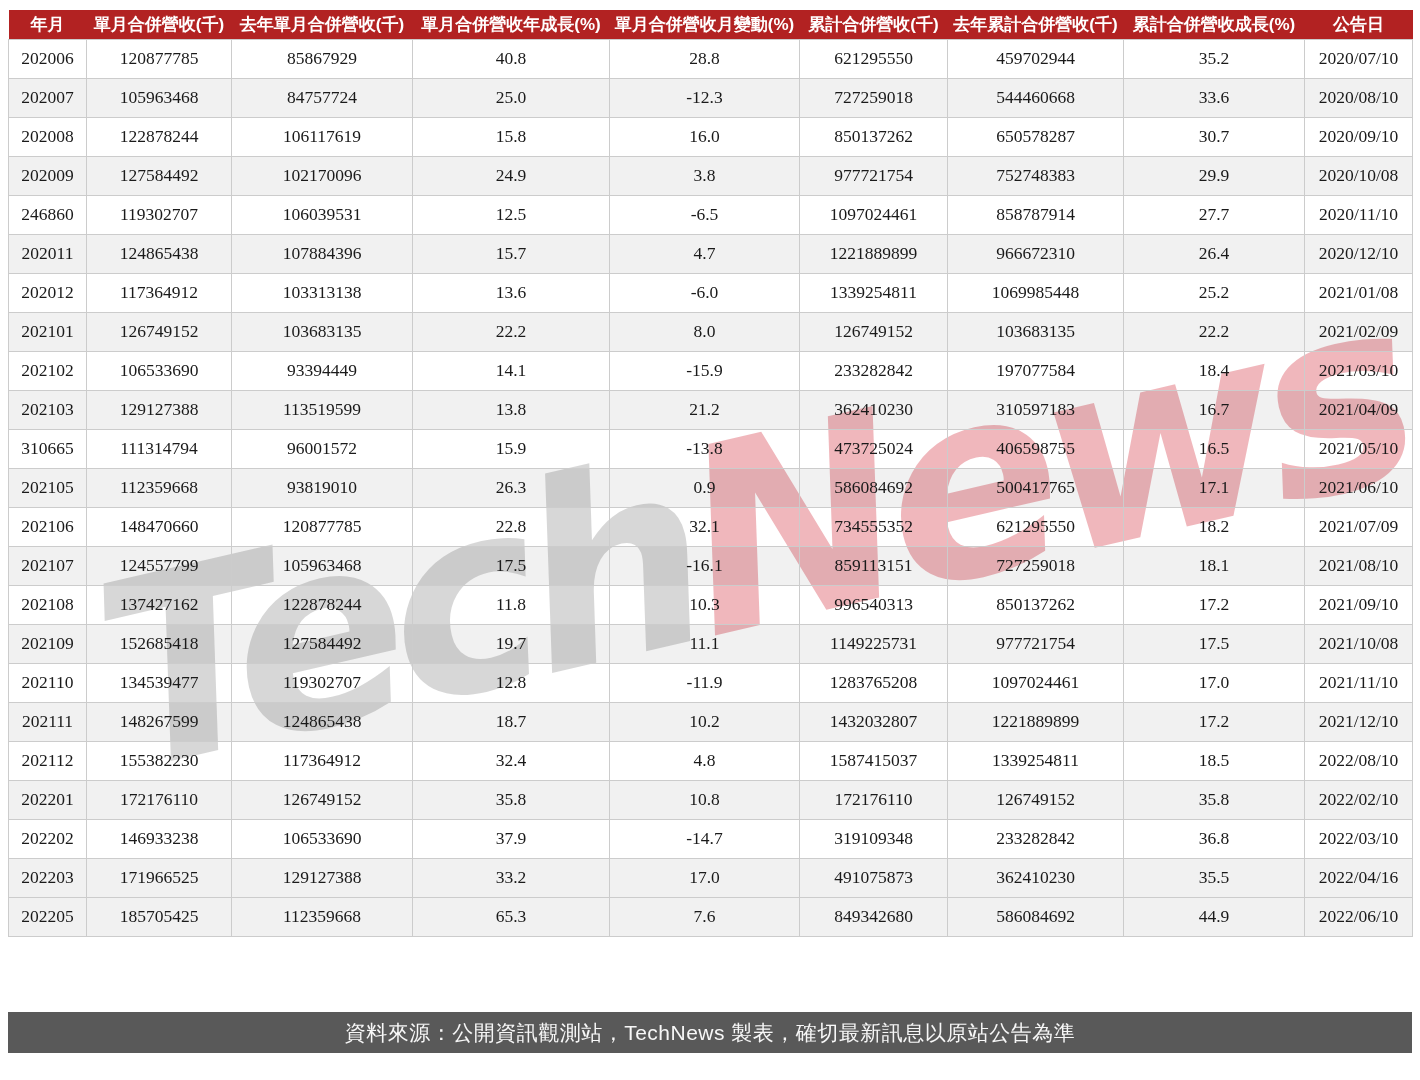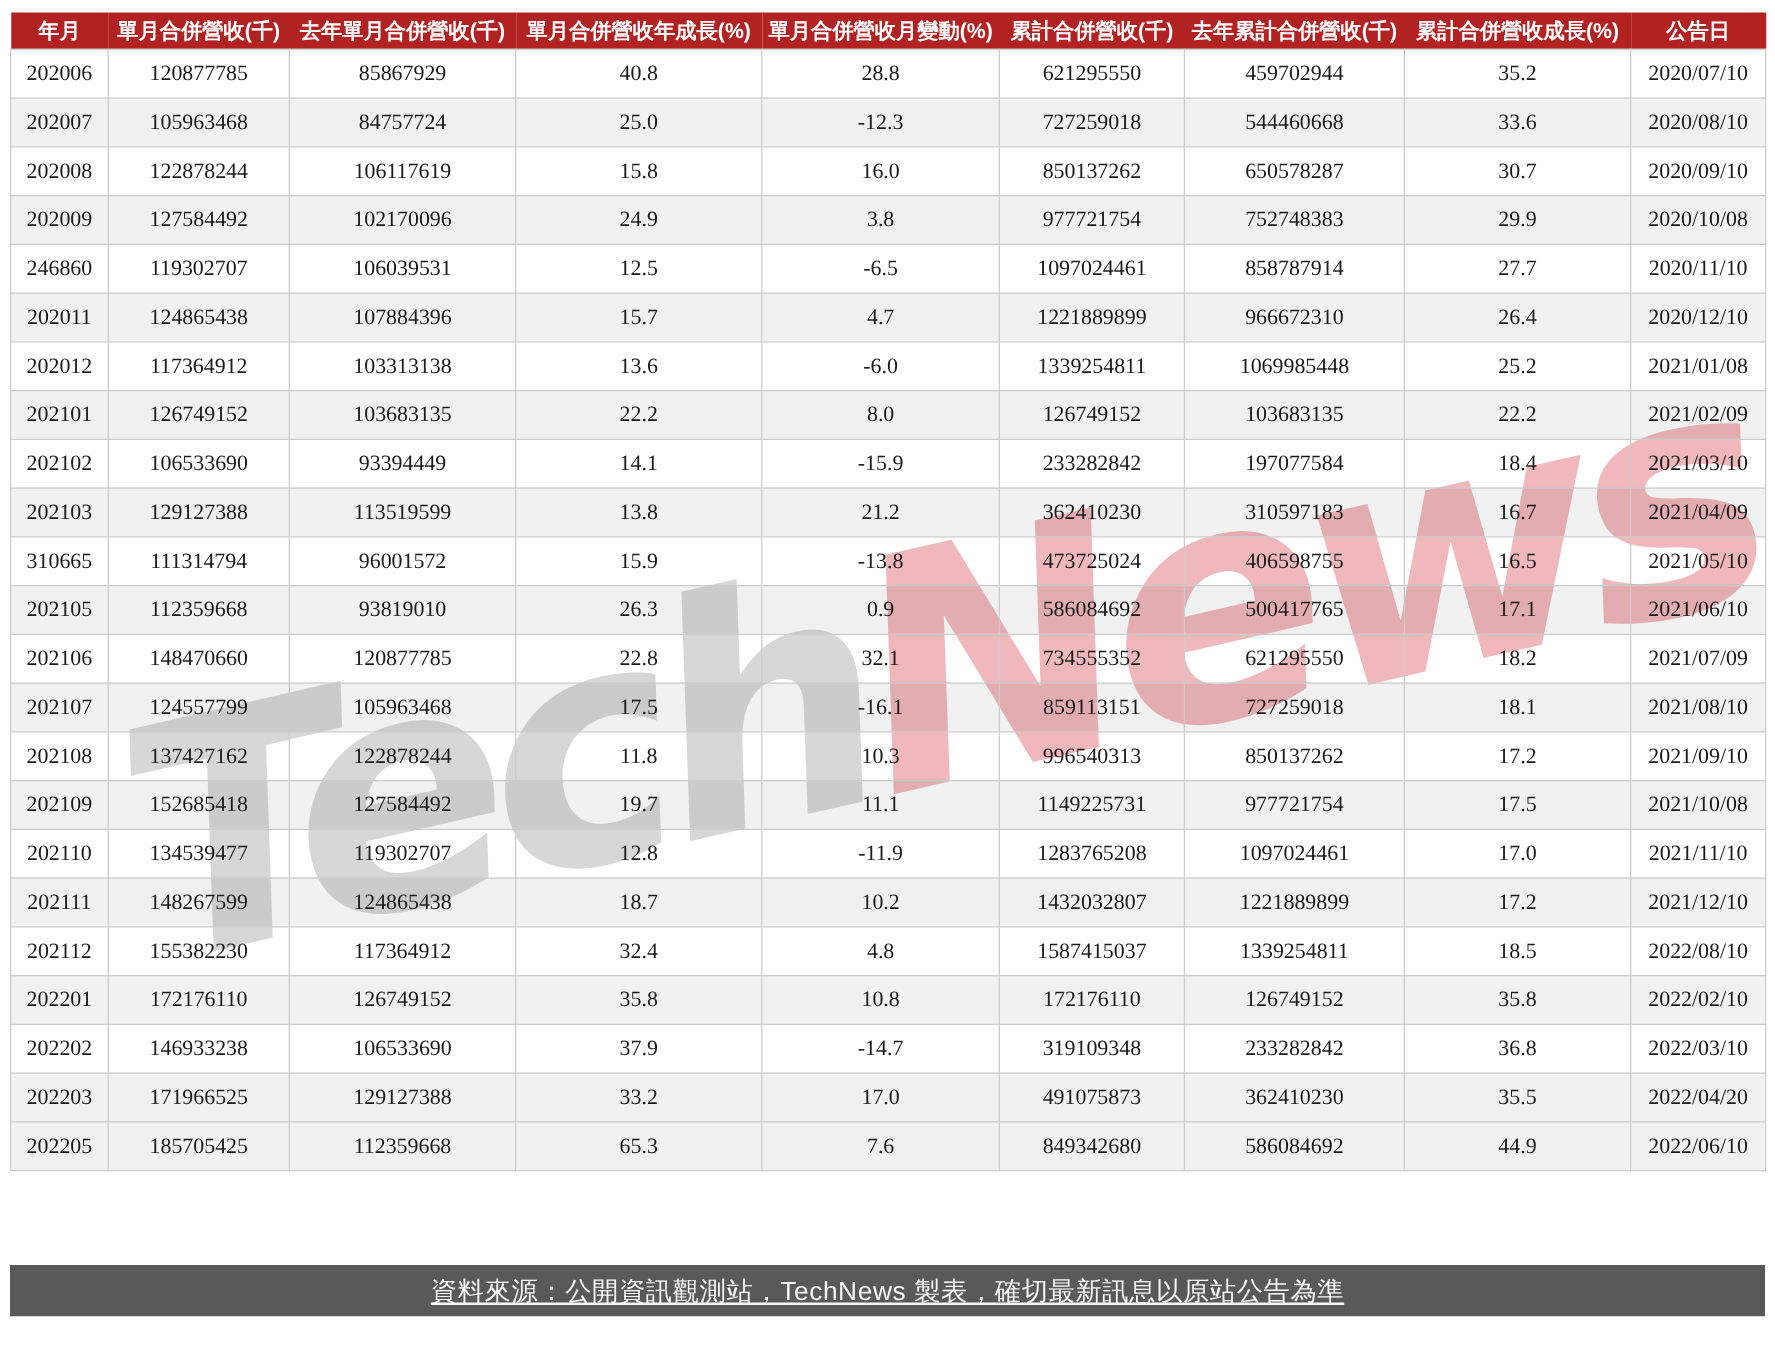--- a/index.html
+++ b/index.html
@@ -70,21 +70,20 @@
     width: 1404px; height: 41px;
     z-index: 2;
     background: var(--footer-bg);
     color: #f7f7f7;
     font-family: "Liberation Sans", sans-serif;
     font-size: 21px;
     display: flex;
     align-items: center;
     justify-content: center;
     letter-spacing: 0.5px;
-    text-decoration: underline;
   }
 </style>
 </head>
 <body>
 
 <div class="page">
 
   <div class="watermark">
     <span class="wm-gray">Tech</span><span class="wm-red">News</span>
   </div>
@@ -348,21 +347,21 @@
         </tr>
         <tr class="alt">
           <td>202203</td>
           <td>171966525</td>
           <td>129127388</td>
           <td>33.2</td>
           <td>17.0</td>
           <td>491075873</td>
           <td>362410230</td>
           <td>35.5</td>
-          <td>2022/04/20</td>
+          <td>2022/04/16</td>
         </tr>
         <tr class="alt">
           <td>202205</td>
           <td>185705425</td>
           <td>112359668</td>
           <td>65.3</td>
           <td>7.6</td>
           <td>849342680</td>
           <td>586084692</td>
           <td>44.9</td>

